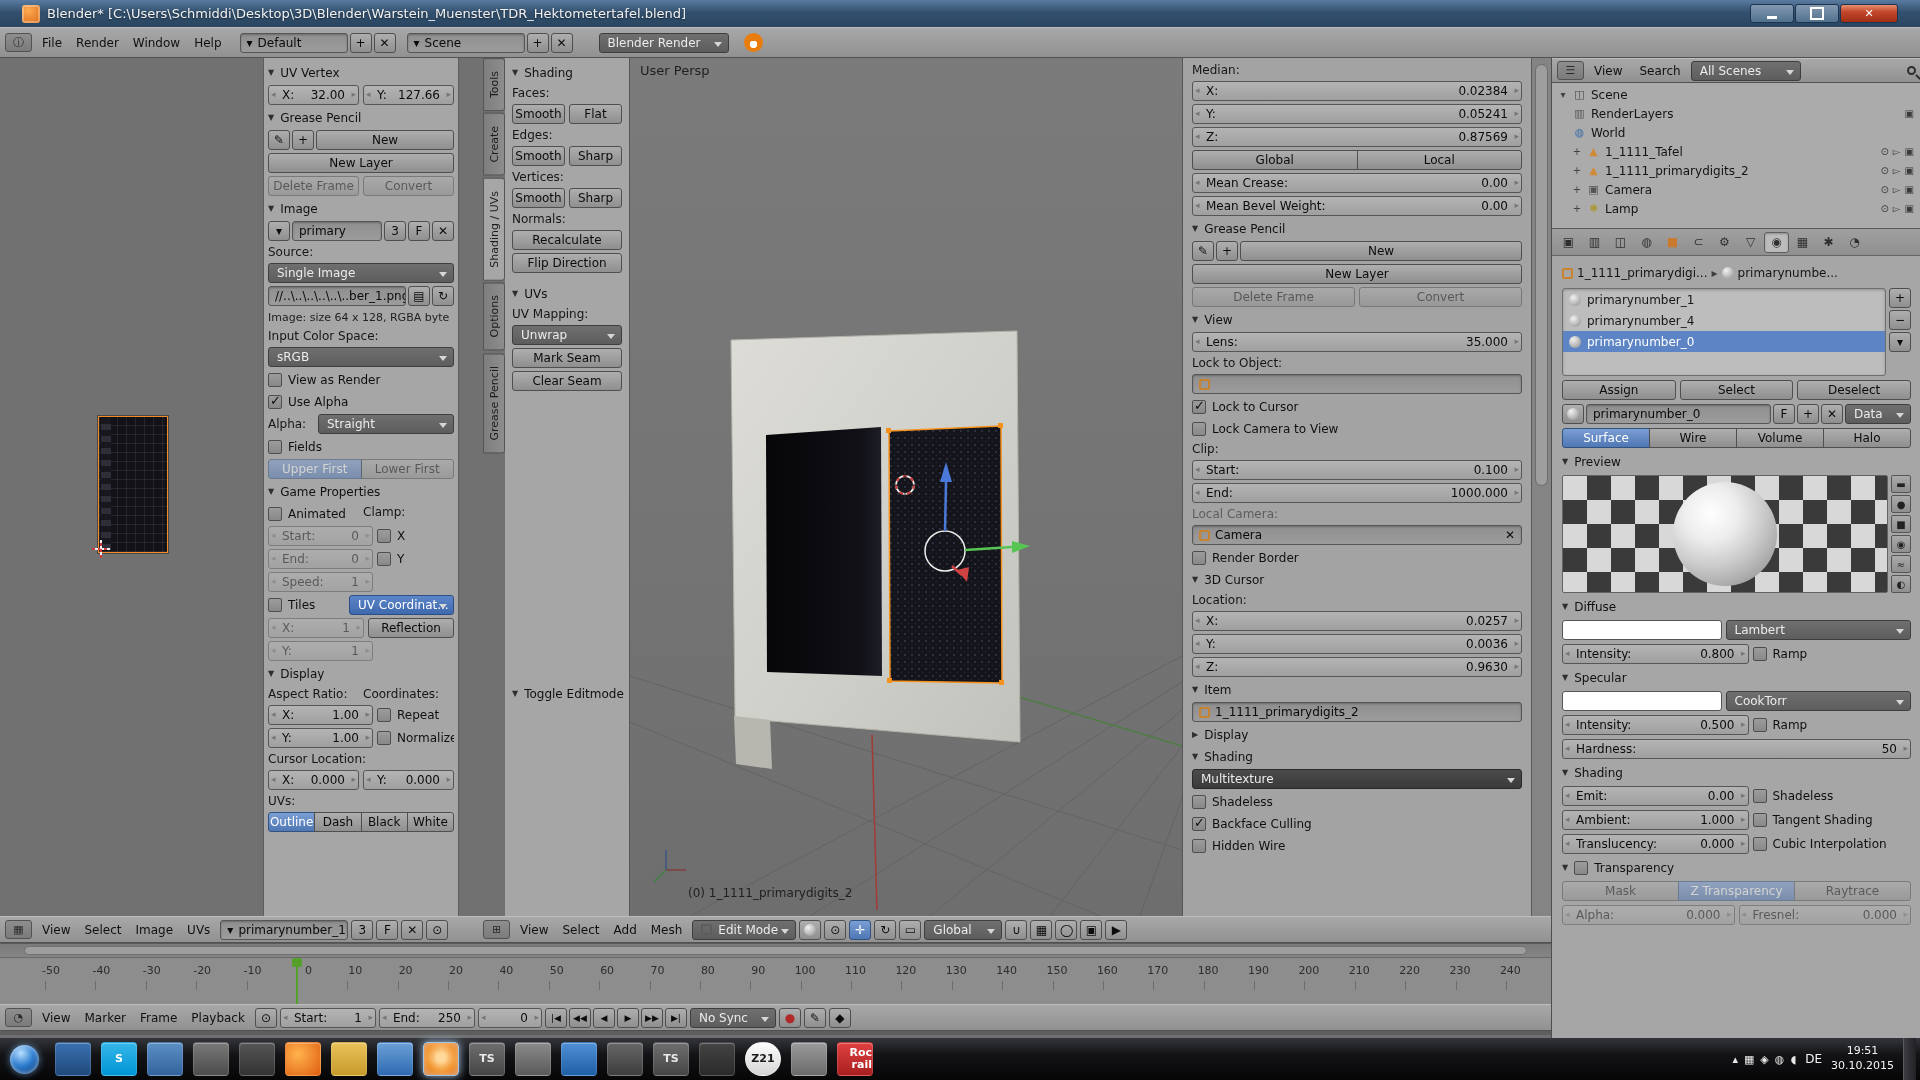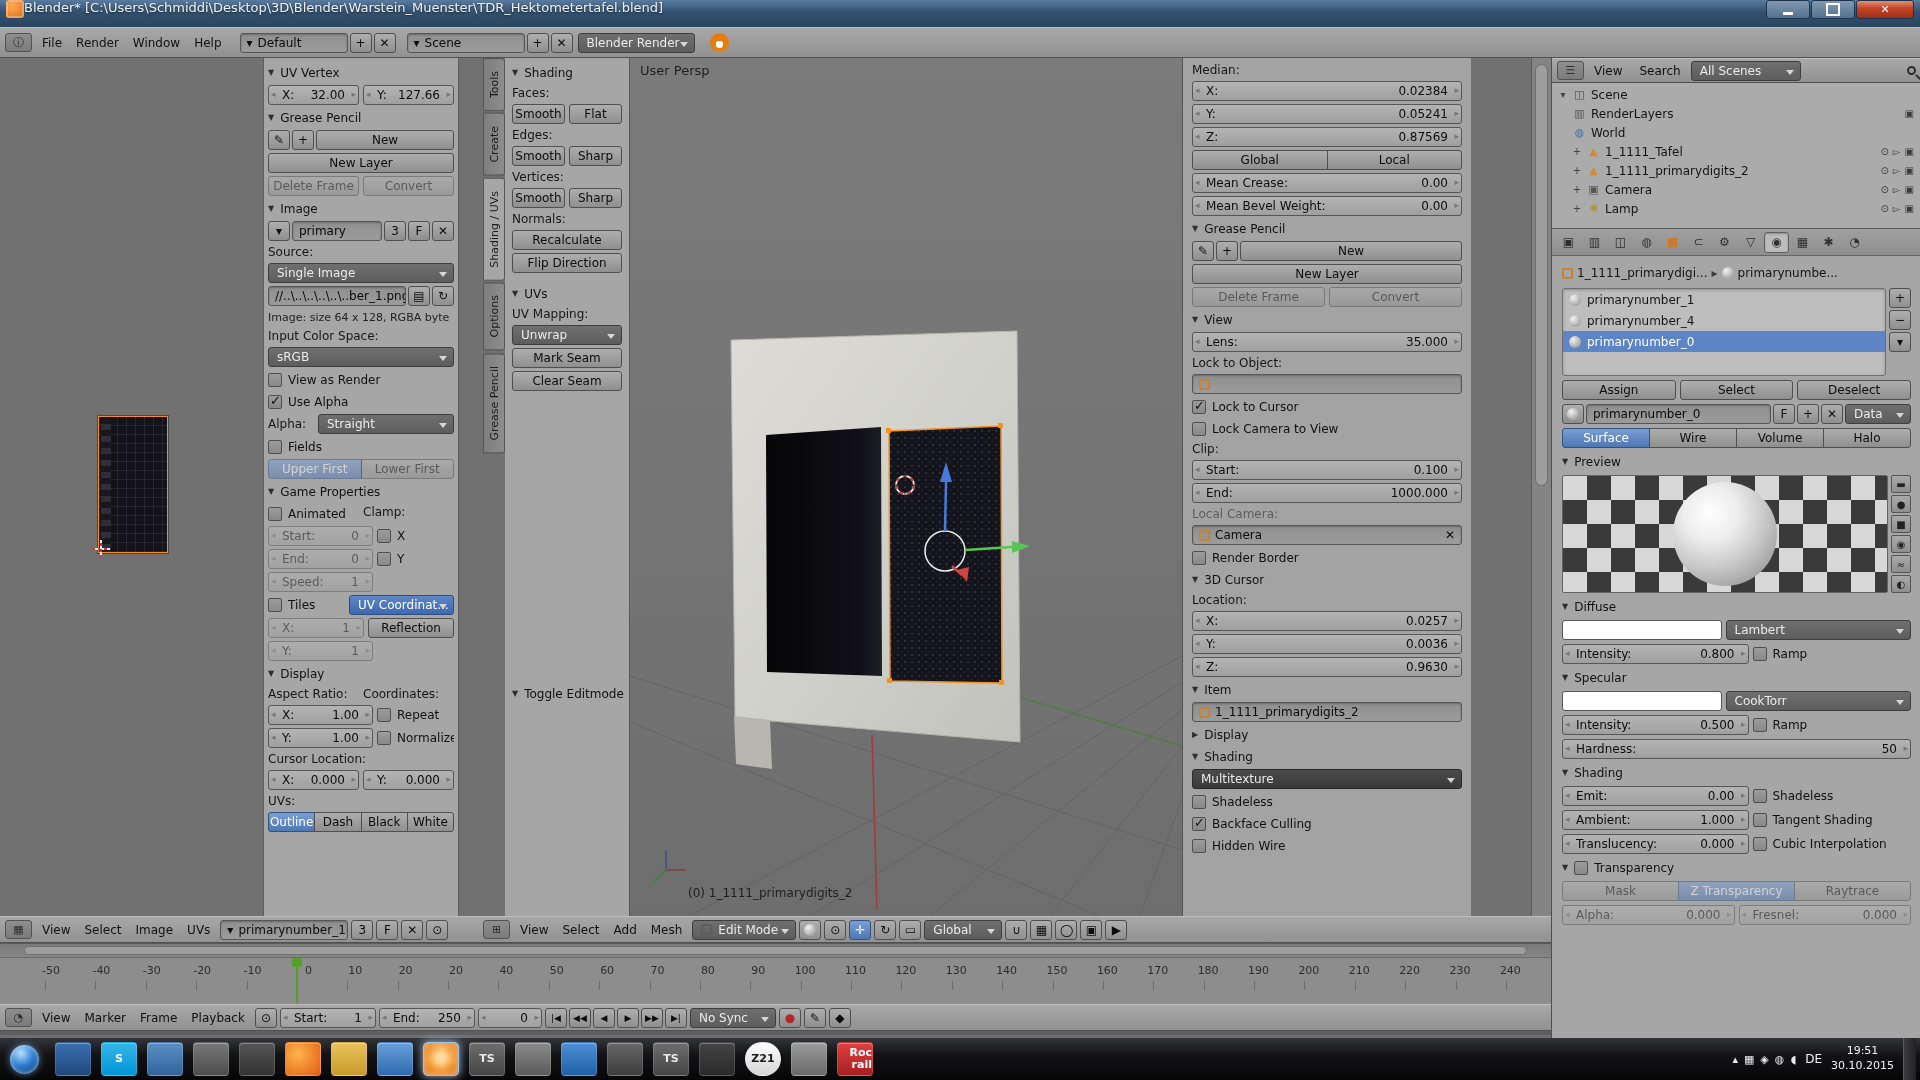--- a/index.html
+++ b/index.html
@@ -6,21 +6,21 @@
 html,body{width:1920px;height:1080px;overflow:hidden}
 body{font-family:"DejaVu Sans",sans-serif;font-size:12px;color:#141414;background:#6f6f6f;position:relative}
 .abs{position:absolute}
 .row{display:flex;align-items:center;min-width:0}
 .col{display:flex;flex-direction:column}
 .grow{flex:1 1 0;min-width:0}
 .g2{gap:2px}.g3{gap:3px}.g4{gap:4px}.g6{gap:6px}
 .dis{opacity:.5}
 .sp{flex:1}
 
-.titlebar{background:linear-gradient(#5a7ba0,#33516f 45%,#294560);color:#f2f2f2;display:flex;padding:0 6px;font-size:13px}
+.titlebar{background:linear-gradient(#5a7ba0,#33516f 45%,#294560);color:#f2f2f2;display:flex;align-items:center;gap:7px;padding:0 22px;font-size:13px}
 .appico{width:18px;height:18px;border-radius:3px;background:radial-gradient(circle at 35% 30%,#ffab55,#d96a15);box-shadow:inset 0 0 0 2px rgba(255,255,255,.3);flex:0 0 auto}
 .title-text{white-space:nowrap;overflow:hidden;text-overflow:ellipsis;text-shadow:0 1px 2px rgba(0,0,0,.55)}
 .winbtns{margin-left:auto;display:flex;gap:1px}
 .winbtn{width:44px;height:19px;border:1px solid #1c3450;border-radius:3px;background:linear-gradient(#8399b0,#51718e);display:flex;align-items:center;justify-content:center;color:#fff;font-size:11px}
 .winbtn.close{width:58px;background:linear-gradient(#e89070,#c3472c 40%,#a02f14)}
 .winbtn.min:after{content:"";width:10px;height:3px;background:#fff;margin-top:7px}
 .winbtn.max:after{content:"";width:10px;height:9px;border:2px solid #fff}
 
 .ehdr{background:linear-gradient(#a8a8a8,#919191);border-top:1px solid #bdbdbd;border-bottom:1px solid #515151;display:flex;align-items:center;gap:3px;padding:0 5px;color:#101010}
 .menu{padding:2px 7px;white-space:nowrap}
@@ -68,21 +68,21 @@
 .note{font-size:11px;color:#222}
 
 .v3d{background:#717171}
 .tabcol{position:absolute;left:5px;top:0;width:22px;display:flex;flex-direction:column;gap:2px}
 .vtab{writing-mode:vertical-rl;transform:rotate(180deg);background:linear-gradient(90deg,#8d8d8d,#7e7e7e);border:1px solid #555;border-radius:3px 0 0 3px;padding:12px 2px;font-size:11px;color:#1c1c1c;display:flex;align-items:center;white-space:nowrap}
 .vtab.on{background:#a6a6a6}
 .shelf{position:absolute;left:27px;top:0;width:125px;height:858px;background:#a6a6a6;border-right:1px solid #575757;padding:5px 7px;display:flex;flex-direction:column;gap:3px;overflow:hidden}
 .canvas3d{position:absolute;left:152px;top:0;width:552px;height:858px;background:linear-gradient(#7b7b7b,#6e6e6e);overflow:hidden}
 .vp-label{position:absolute;left:10px;top:5px;color:#1f1f1f;font-size:13px}
 .obj-label{position:absolute;left:58px;top:828px;color:#1f1f1f}
-.npanel{position:absolute;left:704px;top:0;width:289px;height:858px;background:#a3a3a3;border-left:1px solid #565656;padding:4px 9px;display:flex;flex-direction:column;gap:3px;overflow:hidden}
+.npanel{position:absolute;left:704px;top:0;width:349px;height:858px;background:#a3a3a3;border-left:1px solid #565656;padding:4px 9px;display:flex;flex-direction:column;gap:3px;overflow:hidden}
 .vscroll{background:#848484;border-left:1px solid #5a5a5a}
 .vscroll:after{content:"";position:absolute;left:3px;right:3px;top:6px;height:420px;background:#9e9e9e;border:1px solid #6c6c6c;border-radius:7px}
 
 .rightcol{background:#a6a6a6;border-left:1px solid #4e4e4e;overflow:hidden}
 .outliner{position:absolute;left:0;top:0;width:369px;height:170px;background:#ababab}
 .tree{padding:2px 4px}
 .trow{display:flex;align-items:center;gap:4px;height:19px;padding-left:16px}
 .trow.root{padding-left:2px}
 .oico{width:15px;text-align:center;font-size:11px;flex:0 0 auto}
 .oname{white-space:nowrap;overflow:hidden}
@@ -155,21 +155,21 @@
     <span class="btn mini">✕</span>
   </span>
   <span class="row g2" style="margin-left:8px">
     <span class="txt" style="width:118px">
         <span>▾</span>
         <span>Scene</span>
       </span>
     <span class="btn mini">+</span>
     <span class="btn mini">✕</span>
   </span>
-  <span class="dmenu" style="width:117px;margin-left:2px">
+  <span class="dmenu" style="width:130px;margin-left:23px">
       <span>Blender Render</span>
     </span>
   <span style="width:19px;height:19px;border-radius:50%;margin-left:12px;background:radial-gradient(circle at 50% 60%,#fff 0 24%,#e87d0d 26%);flex:0 0 auto"></span>
 </div>
 
 <div class="abs uv-canvas" style="left:0;top:58px;width:478px;height:858px">
   <div class="uv-thumb" style="left:98px;top:358px;width:70px;height:137px"></div>
   <div class="uv-cursor" style="left:92px;top:482px"></div>
 
   <div class="uvpanel">

